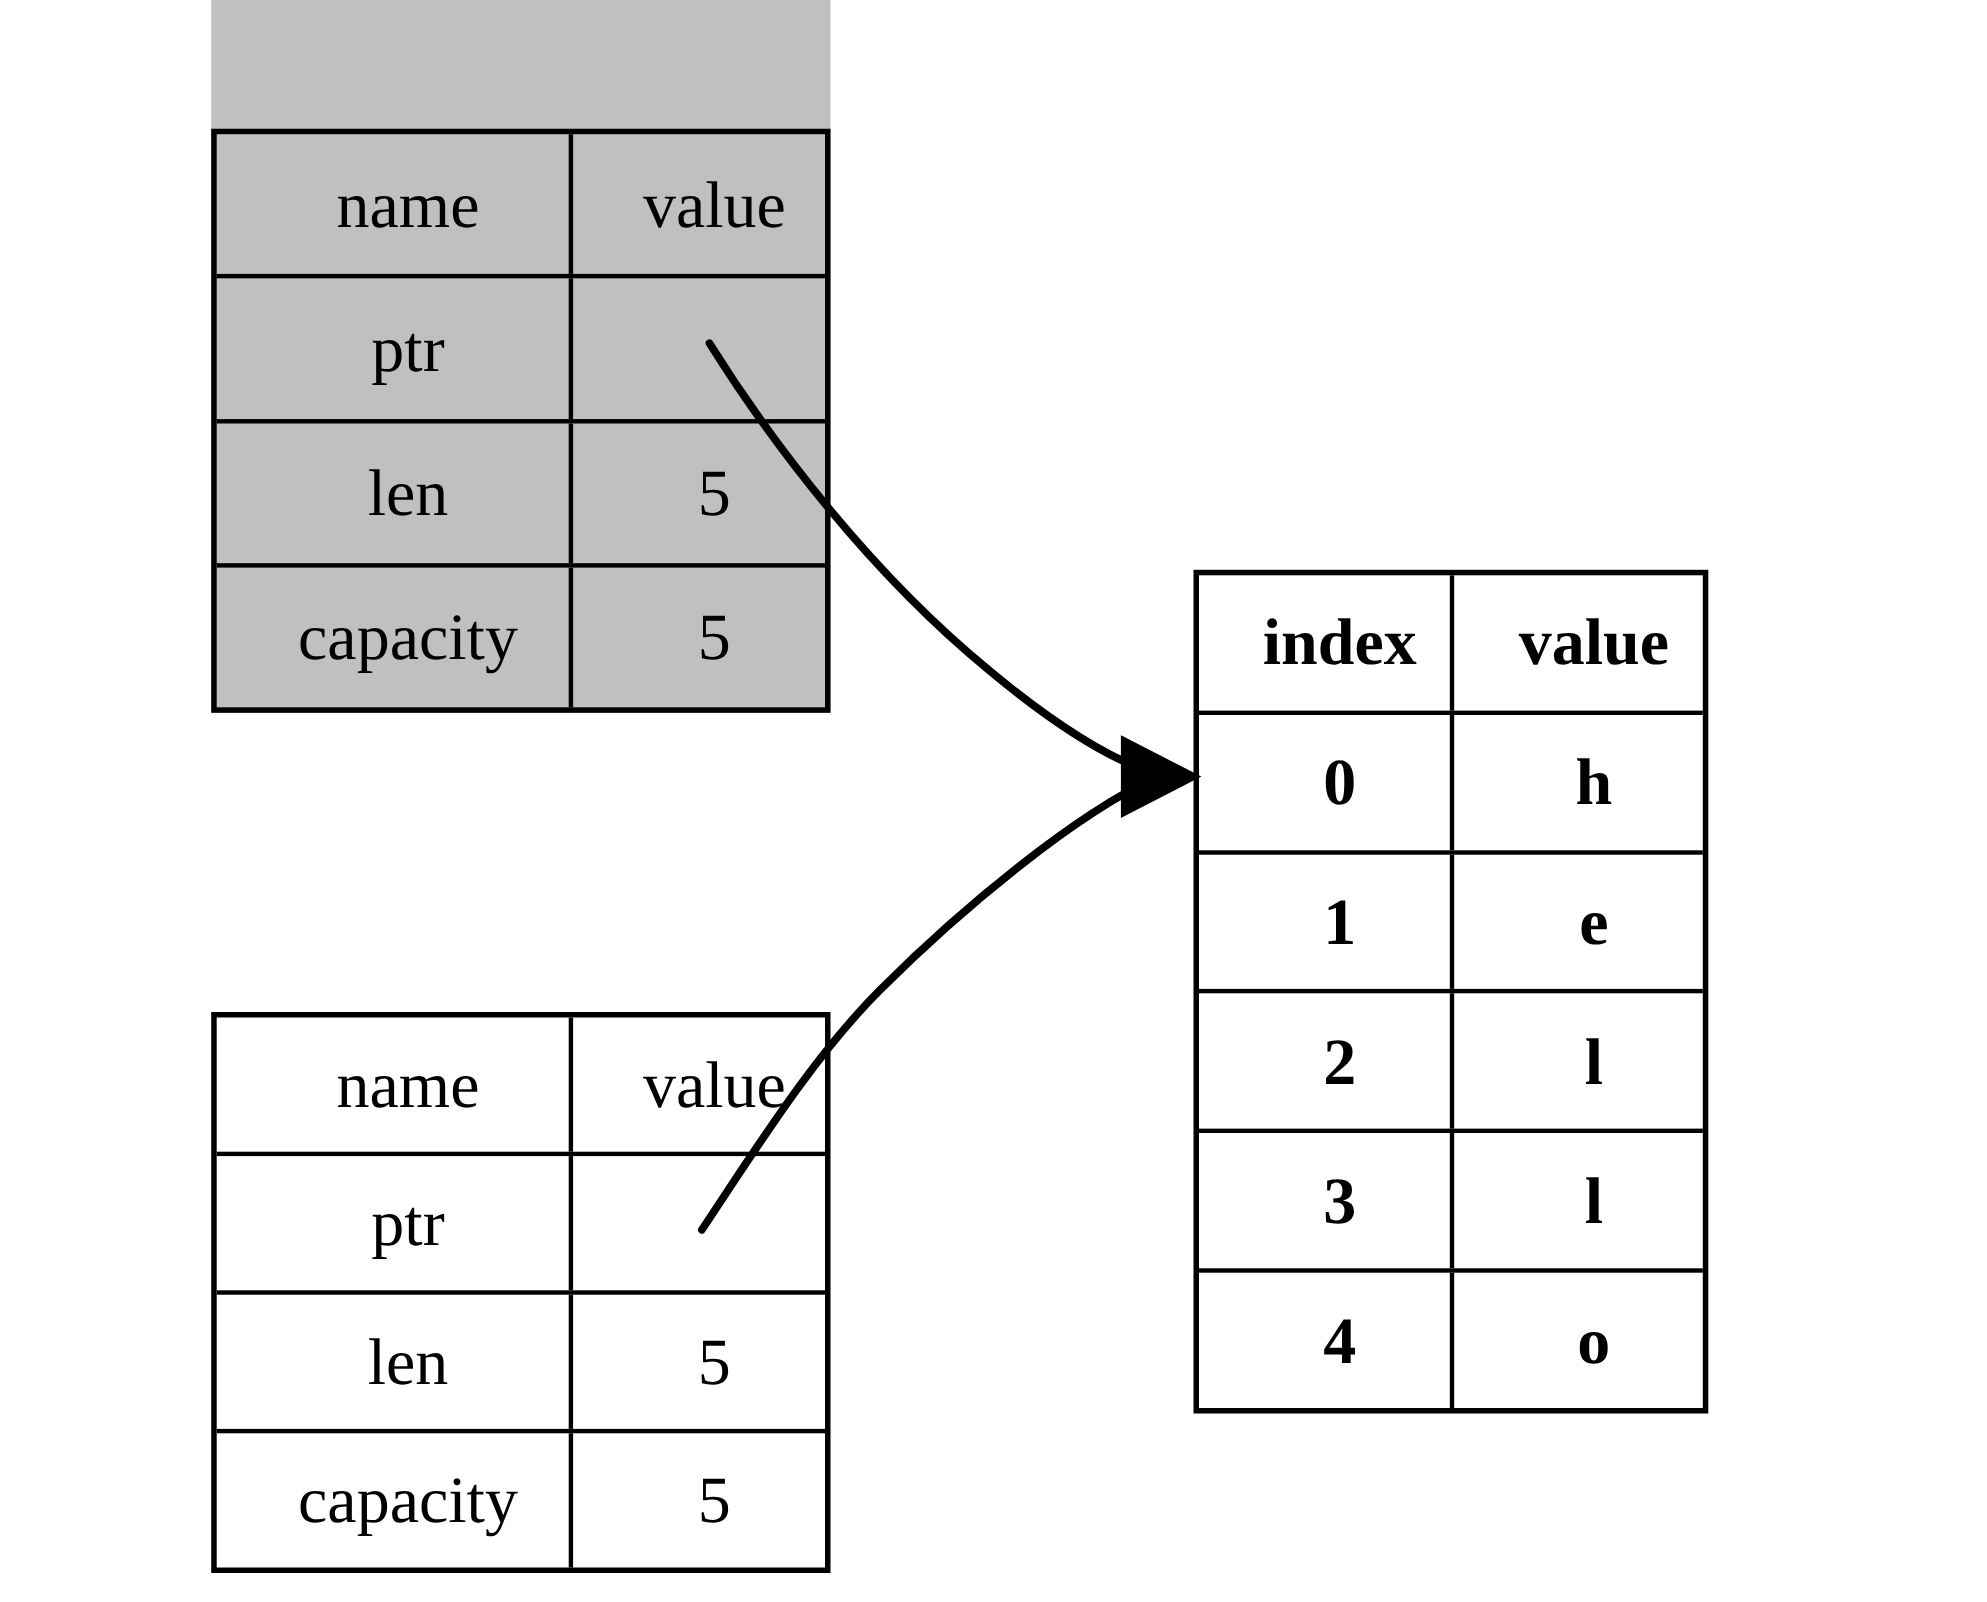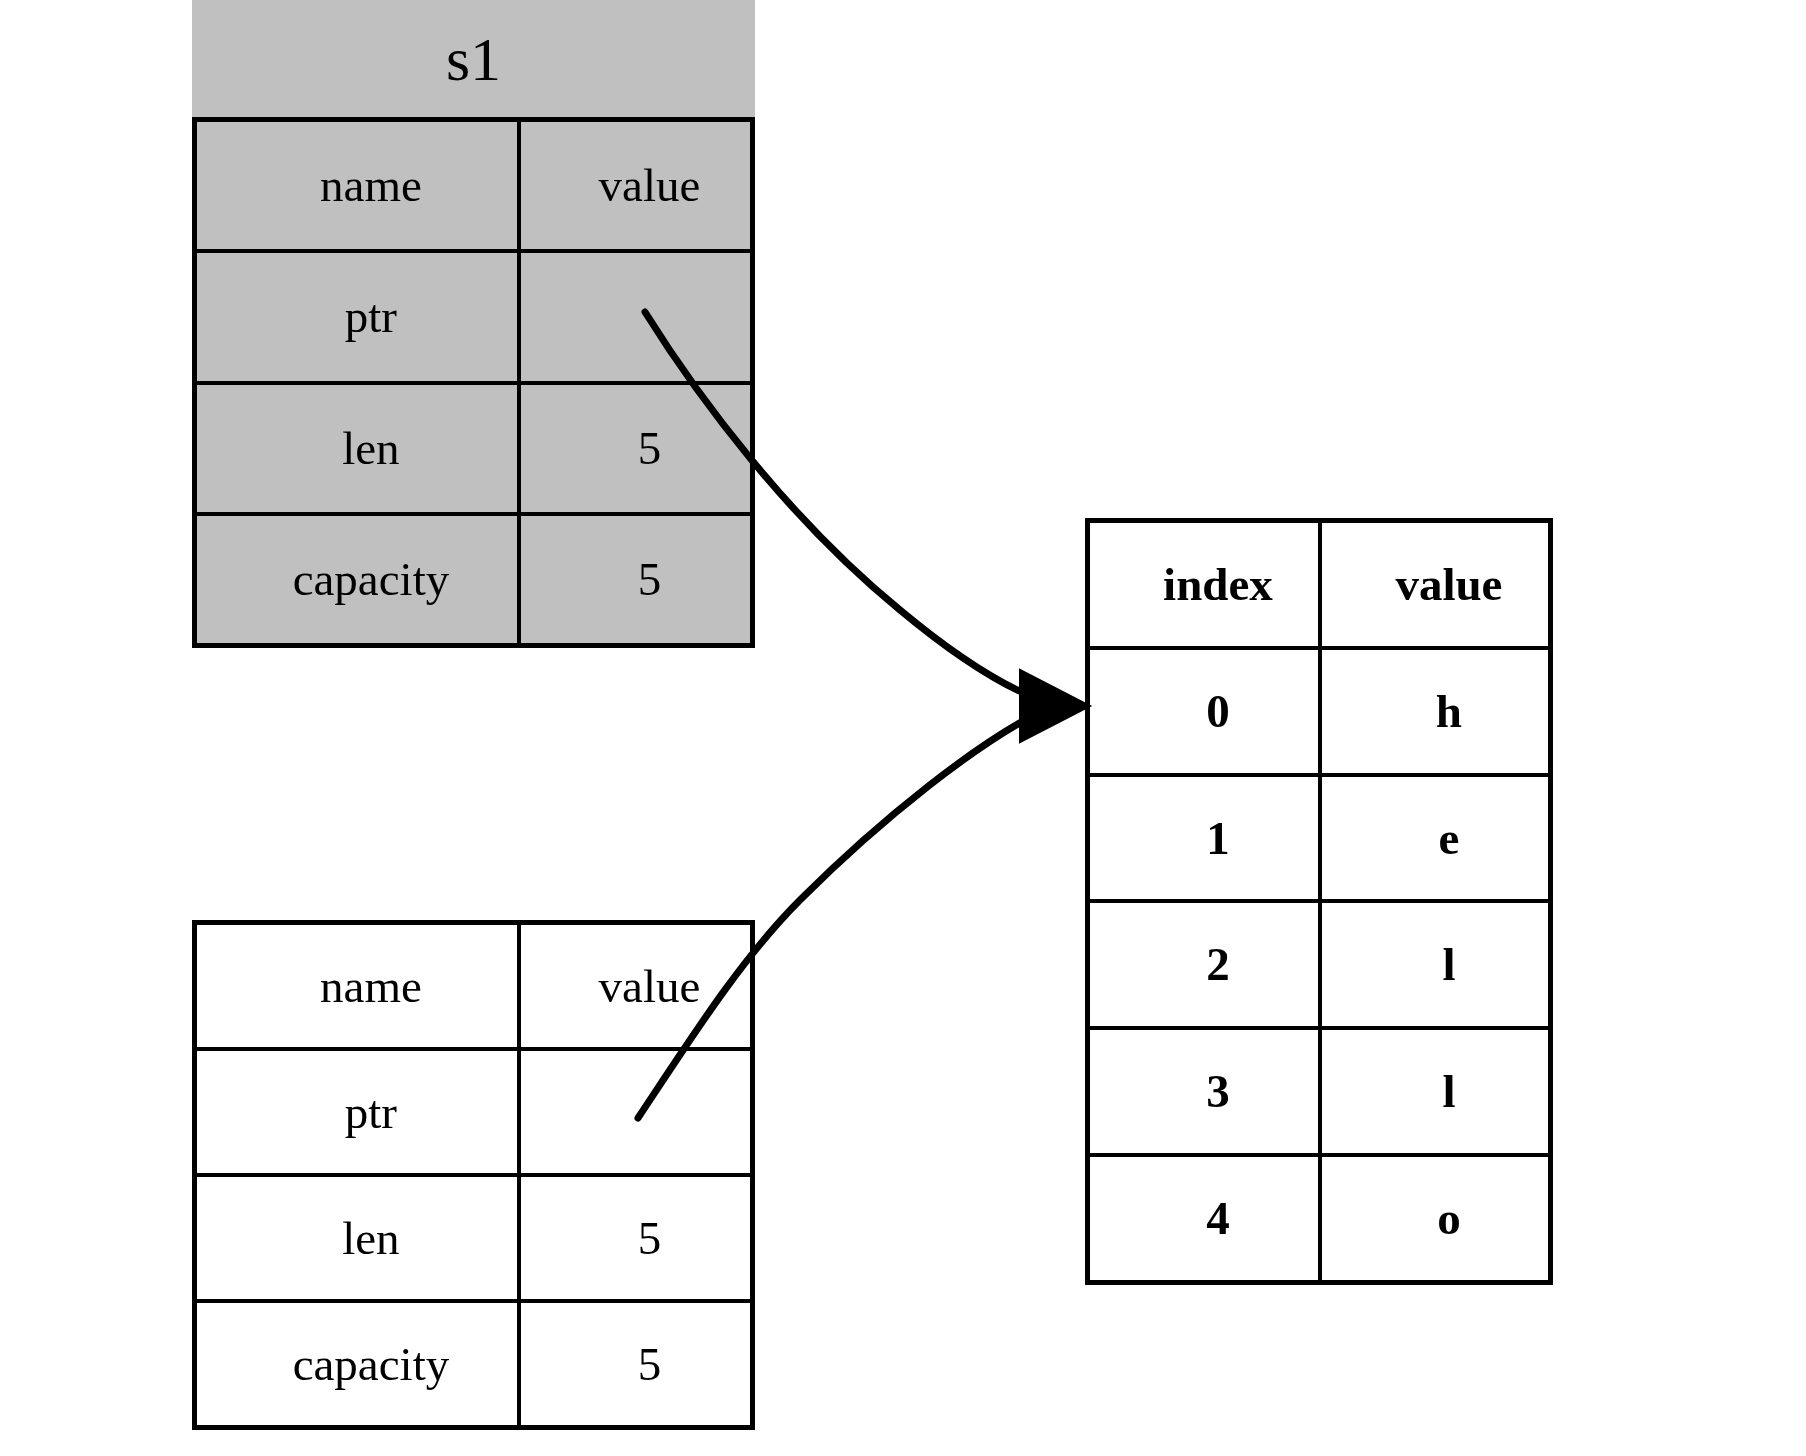--- a/index.html
+++ b/index.html
@@ -54,21 +54,21 @@
     border-bottom: 4px solid #000000;
     box-sizing: border-box;
   }
   .rec-row:last-child { border-bottom: none; }
 
   .rec-cell {
     display: flex;
     align-items: center;
     justify-content: center;
     box-sizing: border-box;
-    font-size: 47px;
+    font-size: 60px;
     line-height: 1;
     white-space: nowrap;
     margin-left: 28px;
   }
   .rec-cell.col-left {
     border-right: 4px solid #000000;
   }
 
   
   .sw-name  { width: 326px; }
@@ -88,21 +88,20 @@
     pointer-events: none;
   }
 </style>
 </head>
 <body>
 
 <div id="canvas">
 
   <div class="shade" style="left:192px; top:0px; width:563px; height:117px;"></div>
 
-  <div class="struct-label" style="left:192px; top:28px; width:563px;">s1</div>
 
   <div class="rec-table shaded" style="left:192px; top:117px; width:563px; height:531px;">
 
     <div class="rec-row">
       <div class="rec-cell col-left sw-name">name</div>
       <div class="rec-cell sw-value">value</div>
     </div>
 
     <div class="rec-row">
       <div class="rec-cell col-left sw-name">ptr</div>

